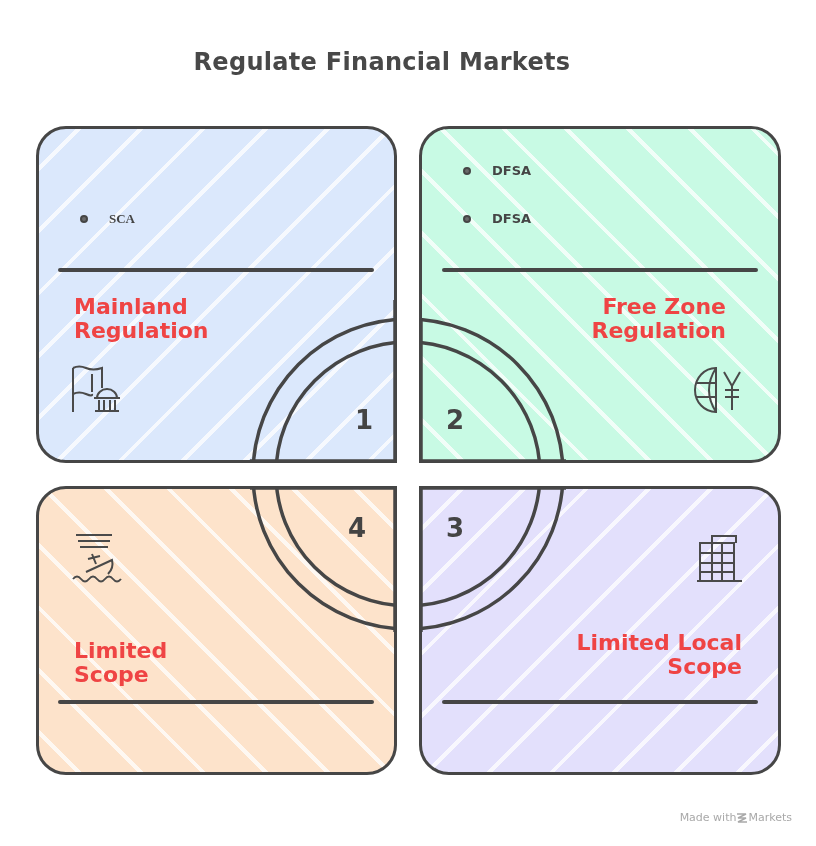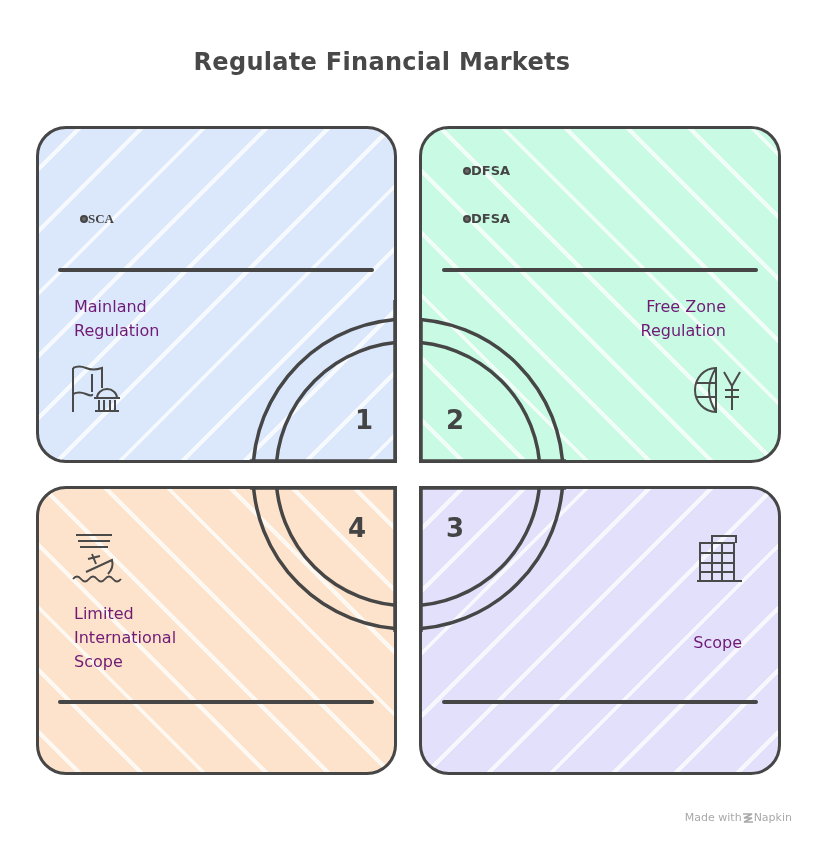--- a/index.html
+++ b/index.html
@@ -18,24 +18,24 @@
     position: absolute; inset: 0;
     background-image: repeating-linear-gradient(var(--ang), transparent 0 26px, rgba(255,255,255,0.75) 26px 30px, transparent 30px 44px);
   }
   .q1 { left: 36px;  top: 126px; width: 361px; height: 337px; background: #dbe8fc; border-radius: 30px 30px 0 30px; --ang: 135deg; }
   .q2 { left: 419px; top: 126px; width: 362px; height: 337px; background: #c8fae4; border-radius: 30px 30px 30px 0; --ang: 45deg; }
   .q4 { left: 36px;  top: 486px; width: 361px; height: 289px; background: #fde3cb; border-radius: 30px 0 30px 30px; --ang: 45deg; }
   .q3 { left: 419px; top: 486px; width: 362px; height: 289px; background: #e3e0fc; border-radius: 0 30px 30px 30px; --ang: 135deg; }
 
   .divider { position: absolute; height: 3.5px; background: #464646; border-radius: 2px; }
 
-  .bullet { position: absolute; font-size: 13px; font-weight: bold; display: flex; align-items: center; gap: 0; color: #454545; }
+  .bullet { position: absolute; font-size: 13px; font-weight: bold; display: flex; align-items: center; gap: 21px; color: #454545; }
   .bullet .dot { width: 8px; height: 8px; border-radius: 50%; border: 2px solid #454545; background: #6a6a6a; }
 
-  .label { position: absolute; font-size: 16px; font-weight: normal; line-height: 24px; color: #701a75; }
+  .label { position: absolute; font-size: 22px; font-weight: bold; line-height: 24px; color: #ef4444; }
   .label.right { text-align: right; }
 
   .num { position: absolute; font-size: 26px; font-weight: bold; color: #444; }
 
   .icon { position: absolute; }
 
   .rings { position: absolute; left: 0; top: 0; pointer-events: none; }
 
   .gap-v { position: absolute; left: 397px; top: 300px; width: 22px; height: 340px; background: #fff; }
   .gap-h { position: absolute; left: 240px; top: 463px; width: 340px; height: 23px; background: #fff; }
@@ -130,41 +130,41 @@
 
 <svg class="icon" style="left:72px; top:532px;" width="50" height="52" viewBox="0 0 50 52">
   <g fill="none" stroke="#4a4a4a" stroke-width="2">
     <path d="M4 3 H40 M6 9 H38 M8 15 H36"></path>
     <path d="M20 22 L24 32 M16 27 L28 24"></path>
     <path d="M14 40 L40 28 Q42 36 36 42"></path>
     <path d="M1 47 Q5 42 9 47 T17 47 T25 47 T33 47 T41 47 T49 47"></path>
   </g>
 </svg>
 <div class="num" style="left:348px; top:513px;">4</div>
-<div class="label" style="left:74px; top:602px;">
+<div class="label" style="left:74px; top:639px;">
   <div>Limited</div>
-  <div>International</div>
   <div>Scope</div>
 </div>
 <div class="divider" style="left:58px; top:700px; width:316px;"></div>
 
 <div class="num" style="left:446px; top:513px;">3</div>
 <svg class="icon" style="left:696px; top:533px;" width="48" height="50" viewBox="0 0 48 50">
   <g fill="none" stroke="#4a4a4a" stroke-width="2">
     <rect x="4" y="10" width="34" height="38"></rect>
     <path d="M16 10 V3 H40 V10"></path>
     <path d="M4 20 H38 M4 30 H38 M4 39 H38"></path>
     <path d="M16 10 V48 M26 10 V48"></path>
     <path d="M1 48 H46"></path>
   </g>
 </svg>
 <div class="label right" style="right:74px; top:631px;">
+  <div>Limited Local</div>
   <div>Scope</div>
 </div>
 <div class="divider" style="left:442px; top:700px; width:316px;"></div>
 
 <div class="footer">
   <span>Made with</span>
   <svg width="12" height="12" viewBox="0 0 12 12">
     <path d="M1 2 H10 L2 6 H10 L2 10 H11" fill="none" stroke="#a9a9a9" stroke-width="1.4"></path>
   </svg>
-  <span>Napkin</span>
+  <span>Markets</span>
 </div>
 
 </body></html>

